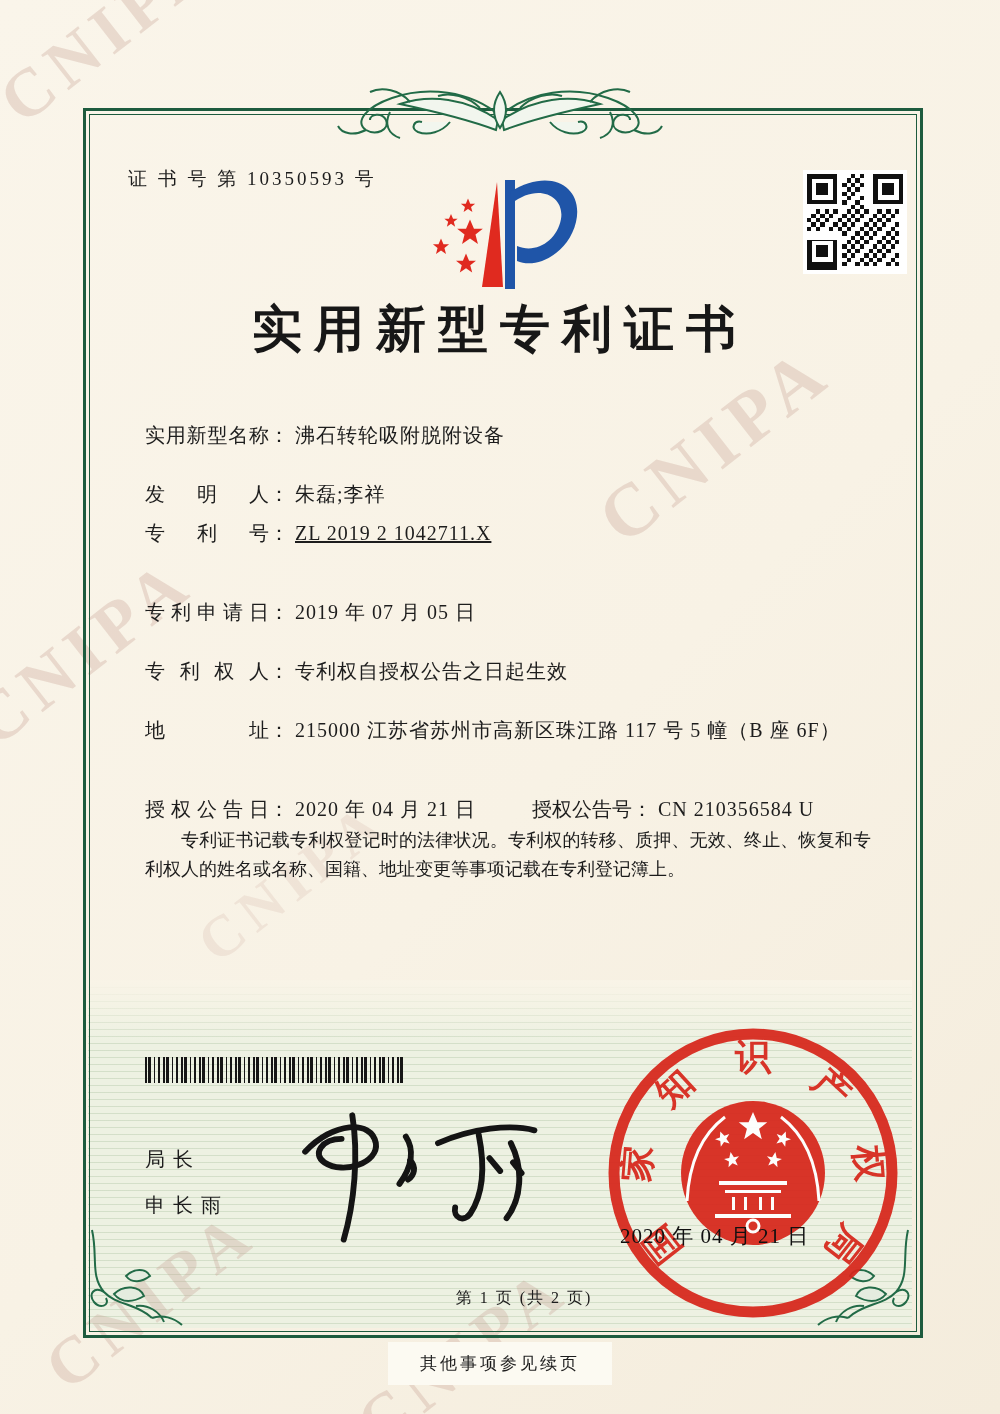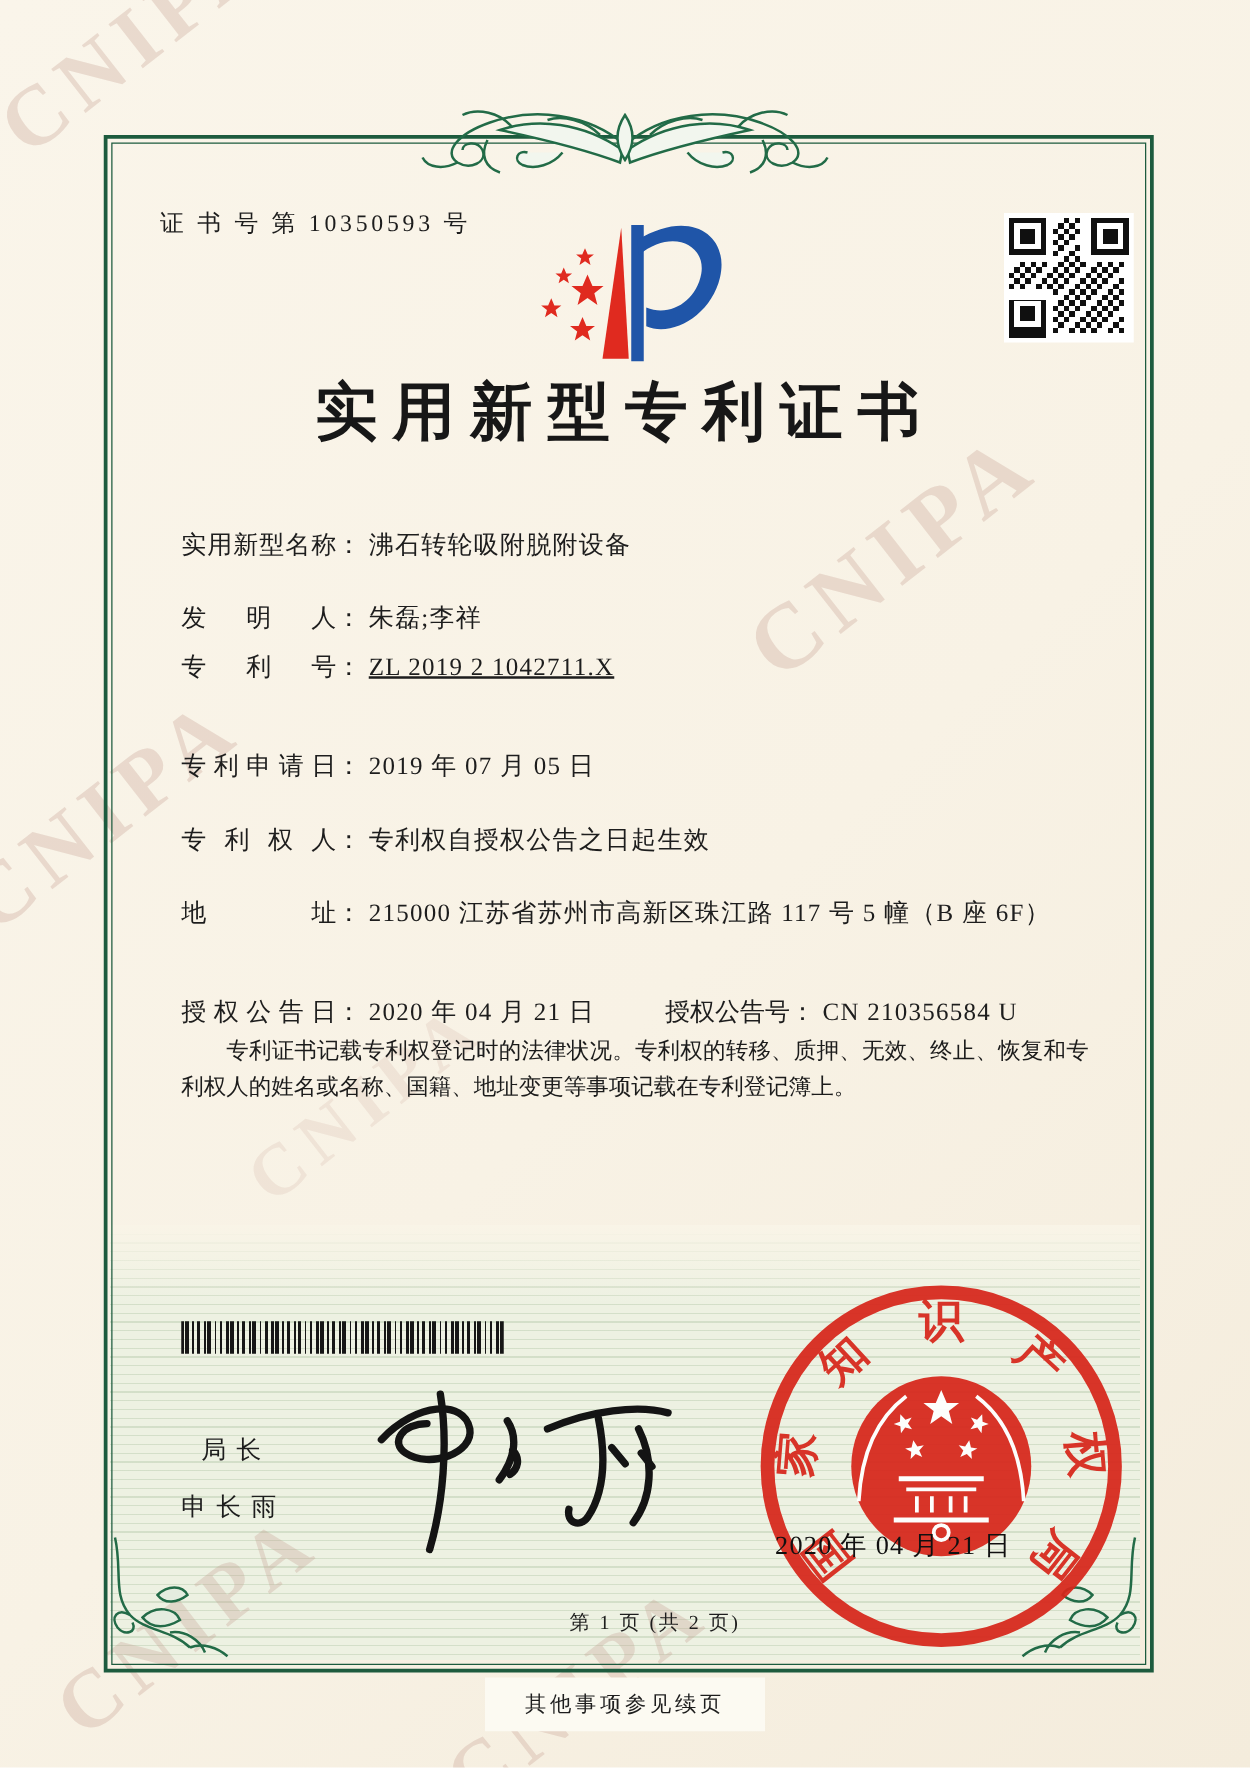--- a/index.html
+++ b/index.html
@@ -48,21 +48,21 @@
   .body-text p{margin:0;text-indent:36px;}
   
   .barcode{
     position:absolute;left:145px;top:1057px;width:258px;height:26px;z-index:3;
     background:repeating-linear-gradient(90deg,
       #161616 0 2px, rgba(0,0,0,0) 2px 3px,
       #161616 3px 6px, rgba(0,0,0,0) 6px 9px,
       #161616 9px 10px, rgba(0,0,0,0) 10px 13px,
       #161616 13px 15px, rgba(0,0,0,0) 15px 18px);
   }
-  .sig-title{position:absolute;left:161px;top:1146px;z-index:3;font-size:20px;letter-spacing:8px;text-align:right;}
+  .sig-title{position:absolute;left:145px;top:1146px;z-index:3;font-size:20px;letter-spacing:8px;text-align:right;}
   .sig-name{position:absolute;left:145px;top:1192px;z-index:3;font-size:20px;letter-spacing:8px;}
   .signature{position:absolute;left:268px;top:1096px;z-index:3;}
   .seal{position:absolute;left:603px;top:1023px;z-index:4;opacity:0.93;}
   .seal-date{position:absolute;left:620px;top:1222px;z-index:5;font-size:21px;letter-spacing:1px;color:#101010;white-space:nowrap;}
   .page-info{position:absolute;left:0;top:1288px;width:1000px;z-index:3;text-align:center;font-size:16px;letter-spacing:2px;margin-left:24px;}
   .note-box{
     position:absolute;left:50%;top:1342px;transform:translateX(-50%);z-index:6;
     background:#fcfaf2;padding:10px 32px;font-size:17px;letter-spacing:3px;
   }
   

